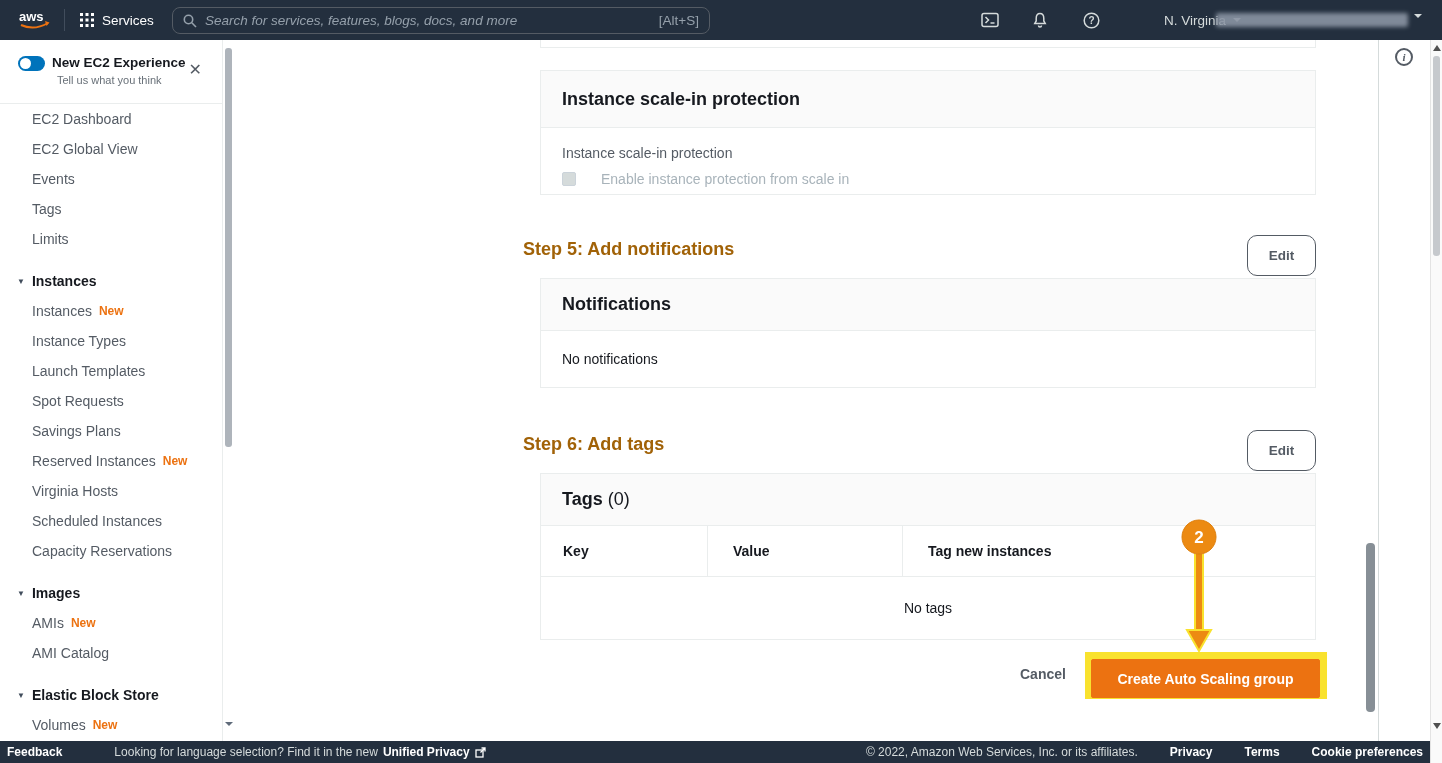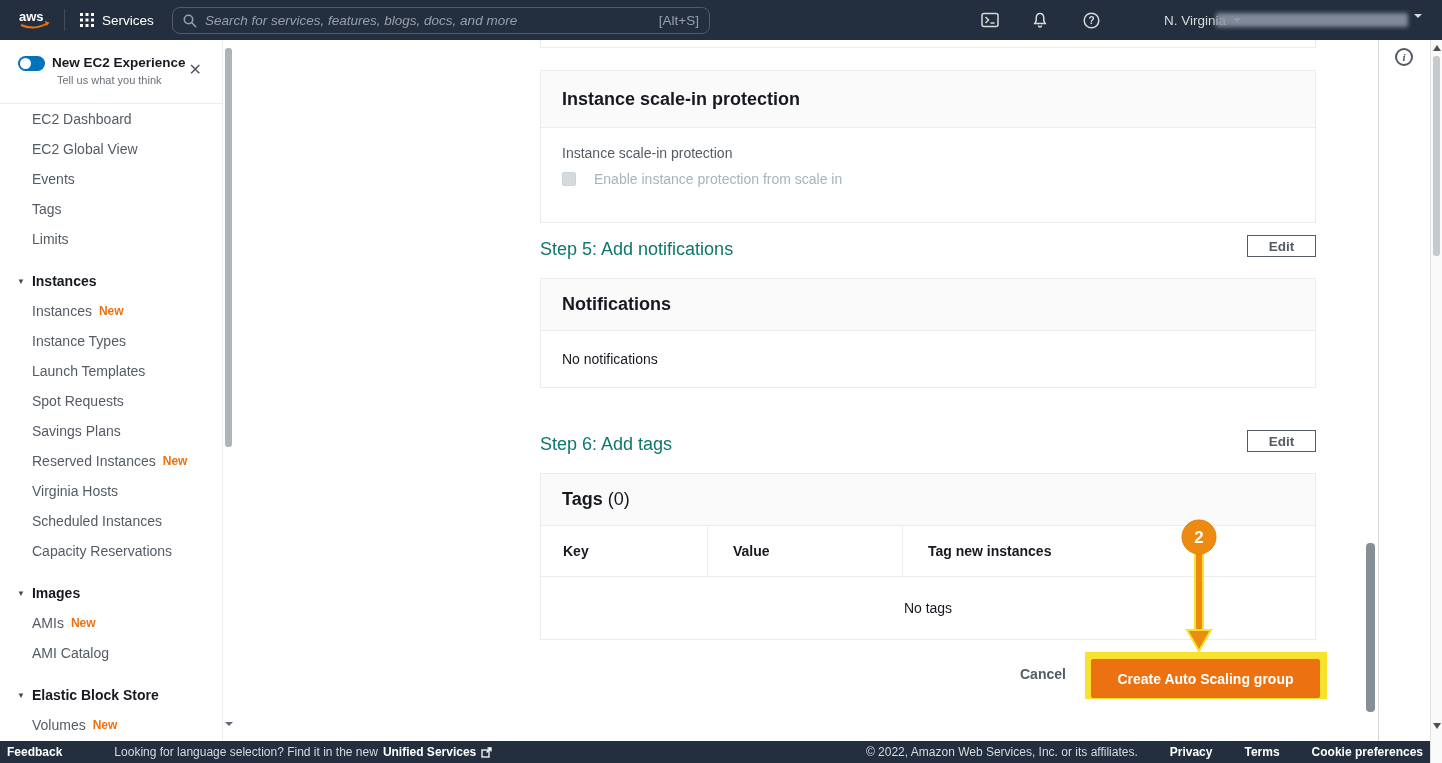--- a/index.html
+++ b/index.html
@@ -41,32 +41,32 @@
   .sb-down { position:absolute; left:2px; top:686px; color:#5f6b7a; }
 
   
   .content { position:absolute; left:233px; top:40px; width:1145px; height:701px; background:#fff; }
   .remnant { position:absolute; left:307px; top:0; width:776px; height:8px; background:#fff; border:1px solid #eaeded; border-top:0; }
   .card { position:absolute; left:307px; width:776px; background:#fff; border:1px solid #eaeded; }
   .card-header { background:#fafafa; border-bottom:1px solid #eaeded; display:flex; align-items:center; padding:0 21px; }
   .card-title { font-size:18px; font-weight:700; color:#16191f; }
   .card-title .count { font-weight:400; }
 
-  #scalein { top:30px; height:153px; }
+  #scalein { top:30px; height:125px; }
   #scalein .card-header { height:57px; }
   #scalein .card-body { padding:17px 21px; }
   .field-label { font-size:14px; color:#545b64; margin-bottom:10px; }
-  .cb-row { display:flex; align-items:center; gap:18px; }
+  .cb-row { display:flex; align-items:center; gap:25px; }
   .checkbox { width:14px; height:14px; background:#d5dbdb; border:1px solid #cbd3da; border-radius:2px; }
   .cb-label { font-size:14px; color:#a8b3ba; }
 
-  .step-heading { position:absolute; left:307px; font-size:18px; font-weight:400; color:#0f766e; line-height:22px; }
+  .step-heading { position:absolute; left:290px; font-size:18px; font-weight:700; color:#a16207; line-height:22px; }
   #step5-h { top:198px; }
   #step6-h { top:393px; }
-  .edit-btn { position:absolute; left:1014px; width:69px; height:22px; background:#fff; border:1px solid #545b64; border-radius:0; font-size:13.5px; font-weight:700; color:#545b64; display:flex; align-items:center; justify-content:center; cursor:pointer; }
+  .edit-btn { position:absolute; left:1014px; width:69px; height:41px; background:#fff; border:1px solid #545b64; border-radius:10px; font-size:13.5px; font-weight:700; color:#545b64; display:flex; align-items:center; justify-content:center; cursor:pointer; }
   #edit5 { top:195px; }
   #edit6 { top:390px; }
 
   #notif { top:238px; height:110px;text-align:center; }
   #notif .card-header { height:52px; }
   #notif .card-body { height:56px; display:flex; align-items:center; padding:0 21px; font-size:14px; color:#16191f; }
 
   #tags { top:433px; height:167px; }
   #tags .card-header { height:52px; }
   .tag-cols { display:flex; height:51px; border-bottom:1px solid #eaeded; align-items:stretch; }
@@ -311,21 +311,21 @@
   <div class="page-sb">
     <div class="ps-up"></div>
     <div class="ps-thumb"></div>
     <div class="ps-down"></div>
   </div>
 
   <footer class="bottombar">
     <span class="fb">Feedback</span>
     <span class="lang">
       <span>Looking for language selection? Find it in the new</span>
-      <span class="unified">Unified Services</span>
+      <span class="unified">Unified Privacy</span>
       <svg width="11" height="11" viewBox="0 0 11 11">
         <rect x="1" y="3" width="7" height="7" fill="none" stroke="#ffffff" stroke-width="1.3"></rect>
         <path d="M5.5 5.5 L10 1 M6.5 1 H10 V4.5" fill="none" stroke="#ffffff" stroke-width="1.3"></path>
       </svg>
     </span>
     <span class="f-right">
       <span>© 2022, Amazon Web Services, Inc. or its affiliates.</span>
       <span class="flink">Privacy</span>
       <span class="flink">Terms</span>
       <span class="flink">Cookie preferences</span>

